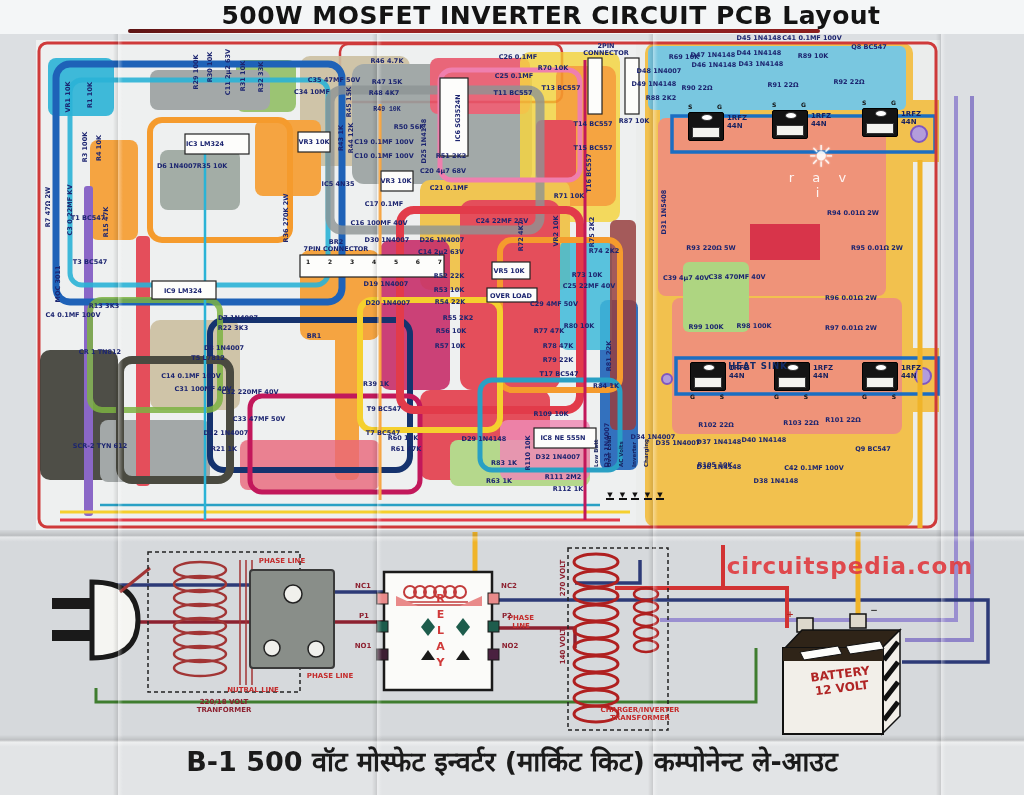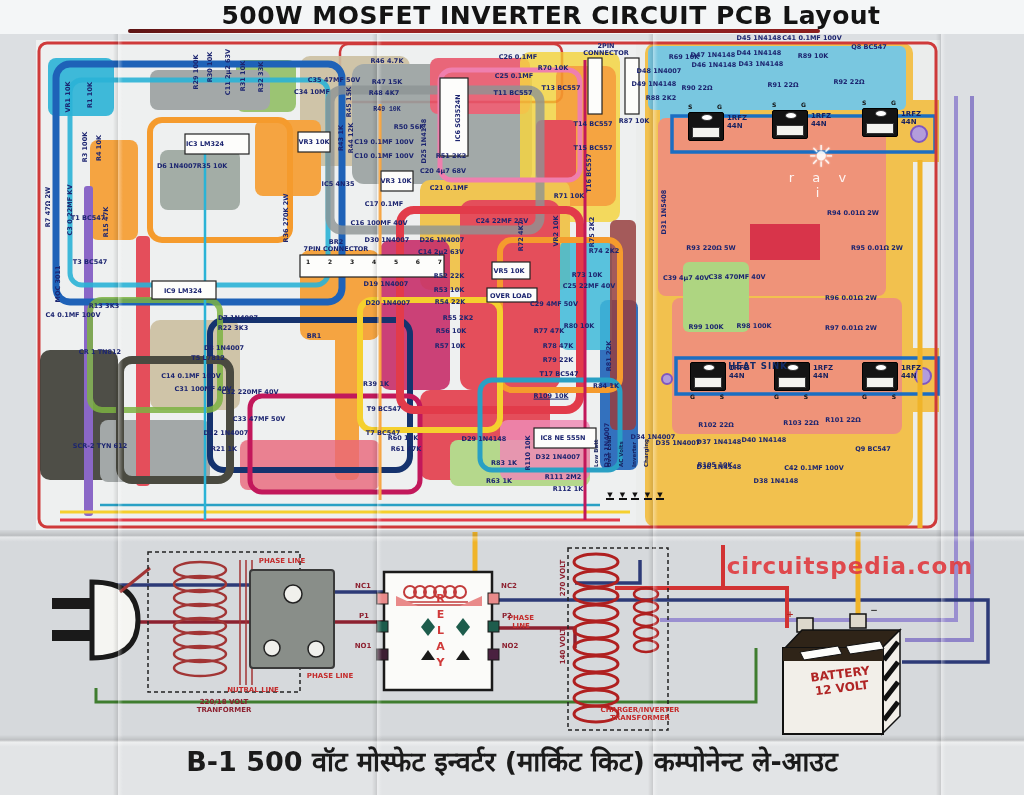--- a/index.html
+++ b/index.html
@@ -454,21 +454,21 @@
       <span class="cl" style="left: 403px; top: 438px;">R60 10K</span>
       <span class="cl" style="left: 406px; top: 449px;">R61 47K</span>
       <span class="cl" style="left: 484px; top: 439px;">D29 1N4148</span>
       <span class="cl v" style="left: 528px; top: 453px;">R110 10K</span>
       <span class="cl" style="left: 563px; top: 438px;">IC8 NE 555N</span>
       <span class="cl" style="left: 558px; top: 457px;">D32 1N4007</span>
       <span class="cl" style="left: 504px; top: 463px;">R83 1K</span>
       <span class="cl" style="left: 499px; top: 481px;">R63 1K</span>
       <span class="cl" style="left: 563px; top: 477px;">R111 2M2</span>
       <span class="cl" style="left: 568px; top: 489px;">R112 1K</span>
-      <span class="cl" style="left: 551px; top: 396px; text-decoration: underline;">R109 10K</span>
+      <span class="cl" style="left: 551px; top: 414px;">R109 10K</span>
       <span class="cl v" style="left: 607px; top: 445px;">D33 1N4007</span>
       <span class="cl" style="left: 653px; top: 437px;">D34 1N4007</span>
       <span class="cl v" style="left: 664px; top: 212px;">D31 1N5408</span>
       <span class="cl" style="left: 759px; top: 38px;">D45 1N4148</span>
       <span class="cl" style="left: 812px; top: 38px;">C41 0.1MF 100V</span>
       <span class="cl" style="left: 869px; top: 47px;">Q8 BC547</span>
       <span class="cl" style="left: 713px; top: 55px;">D47 1N4148</span>
       <span class="cl" style="left: 759px; top: 53px;">D44 1N4148</span>
       <span class="cl" style="left: 813px; top: 56px;">R89 10K</span>
       <span class="cl" style="left: 714px; top: 65px;">D46 1N4148</span>

